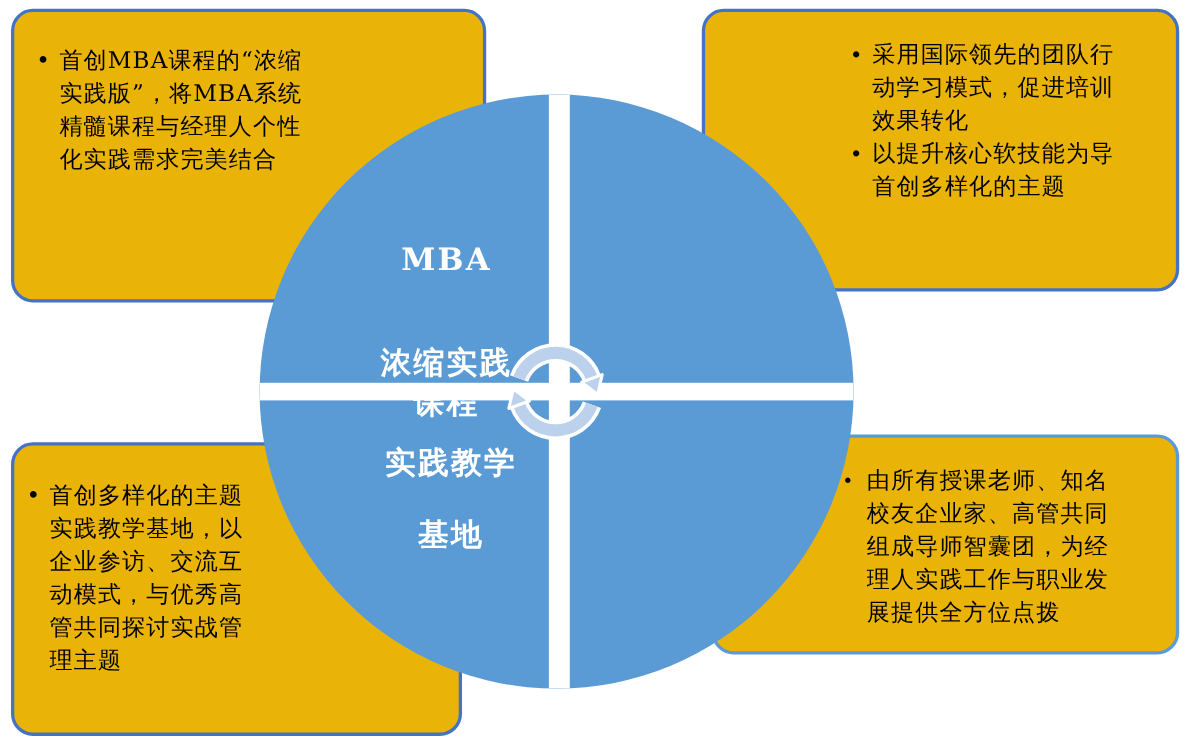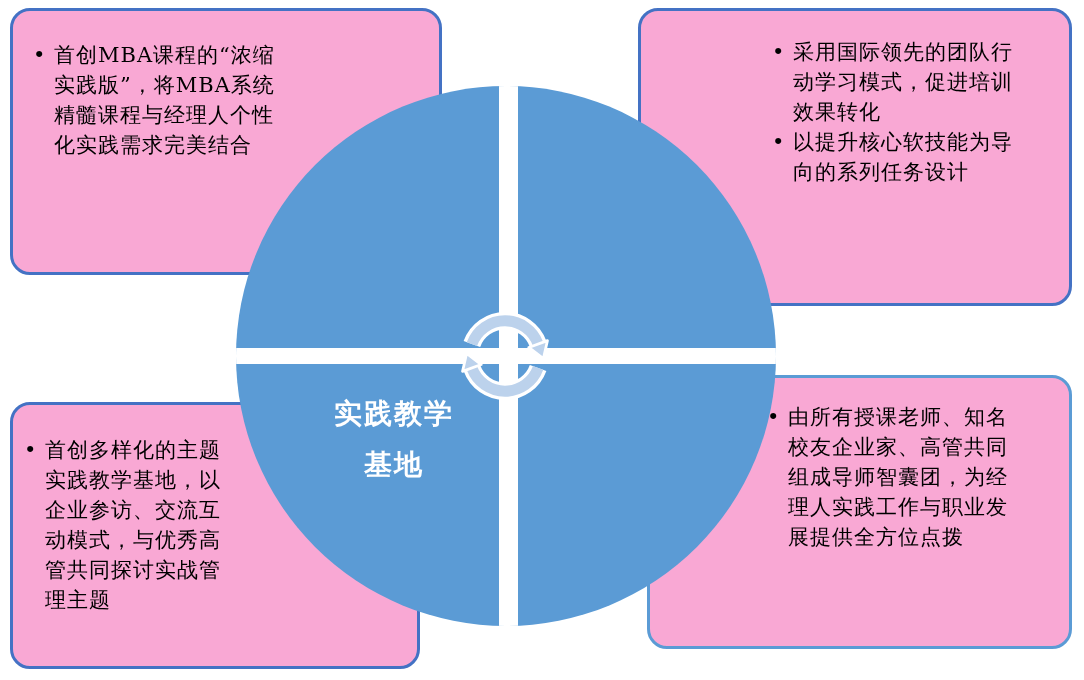--- a/index.html
+++ b/index.html
@@ -7,30 +7,30 @@
     position:relative;
     width:1084px;height:680px;
     background:#ffffff;
     overflow:hidden;
     font-family:"DejaVu Serif","Liberation Serif",serif;
   }
   
   .callout{
     position:absolute;
     box-sizing:border-box;
-    background:#f9a8d4;
+    background:#eab308;
     border:3px solid #4472C4;
     border-radius:20px;
     z-index:1;
   }
   .callout.light{ border-color:#5B9BD5; }
   #box-tl{ left:10px;  top:8px;   width:432px; height:267px; }
-  #box-tr{ left:638px; top:8px;   width:434px; height:298px; }
+  #box-tr{ left:638px; top:8px;   width:434px; height:257px;font-family:Liberation Mono, monospace; }
   #box-bl{ left:10px;  top:402px; width:410px; height:267px; }
-  #box-br{ left:647px; top:375px; width:425px; height:274px; }
+  #box-br{ left:647px; top:395px; width:425px; height:200px;font-family:Liberation Serif, serif; }
 
   .bullets{ position:absolute; top:0; left:0; right:0; }
   #box-tl .bullets{ padding:29px 10px 0 18px; }
   #box-tr .bullets{ padding:26px 6px 0 129px; }
   #box-bl .bullets{ padding:30px 10px 0 9px;  }
   #box-br .bullets{ padding:24px 6px 0 115px; }
 
   .bullet{
     position:relative;
     padding-left:23px;
@@ -70,21 +70,21 @@
     font-weight:bold;
     font-size:28px;
     letter-spacing:2px;
     white-space:pre-line;
     z-index:3;
   }
   #q-tl{ left:296px; top:184px; }
   #q-tl .p1{ margin:0; line-height:38px; }
   #q-tl .p2{ margin:24px 0 0 0; line-height:36px; }
   #q-tr{ left:482px; top:208px; line-height:50px; }
-  #q-bl{ left:284px; top:388px; line-height:51px; }
+  #q-bl{ left:300px; top:388px; line-height:65px; }
   #q-br{ left:490px; top:387px; line-height:60px; }
 
   
   #cycle-icon{
     position:absolute;
     left:450px; top:301px;
     width:110px; height:110px;
     z-index:4;
   }
 </style>
@@ -101,21 +101,21 @@
 化实践需求完美结合</div>
     </div>
   </div>
 
   <div id="box-tr" class="callout">
     <div class="bullets">
       <div class="bullet">采用国际领先的团队行
 动学习模式，促进培训
 效果转化</div>
       <div class="bullet">以提升核心软技能为导
-向的系列任务设计</div>
+首创多样化的主题</div>
     </div>
   </div>
 
   <div id="box-bl" class="callout">
     <div class="bullets">
       <div class="bullet">首创多样化的主题
 实践教学基地，以
 企业参访、交流互
 动模式，与优秀高
 管共同探讨实战管
@@ -131,20 +131,25 @@
 理人实践工作与职业发
 展提供全方位点拨</div>
     </div>
   </div>
 
   <div id="circle">
     <div id="divider-v" class="divider"></div>
     <div id="divider-h" class="divider"></div>
   </div>
 
+  <div id="q-tl" class="q-label">
+    <p class="p1">MBA</p>
+    <p class="p2">浓缩实践
+课程</p>
+  </div>
   <div id="q-bl" class="q-label">实践教学
 基地</div>
 
   <svg id="cycle-icon" viewBox="0 0 100 100">
 
     <path d="M 19.9 39.1 A 32 32 0 0 1 80.1 39.1" fill="none" stroke="#ffffff" stroke-width="16" stroke-linecap="butt"></path>
     <path d="M 80.1 60.9 A 32 32 0 0 1 19.9 60.9" fill="none" stroke="#ffffff" stroke-width="16" stroke-linecap="butt"></path>
 
     <path d="M 19.9 39.1 A 32 32 0 0 1 80.1 39.1" fill="none" stroke="#BCD2EC" stroke-width="10" stroke-linecap="butt"></path>
     <path d="M 80.1 60.9 A 32 32 0 0 1 19.9 60.9" fill="none" stroke="#BCD2EC" stroke-width="10" stroke-linecap="butt"></path>

